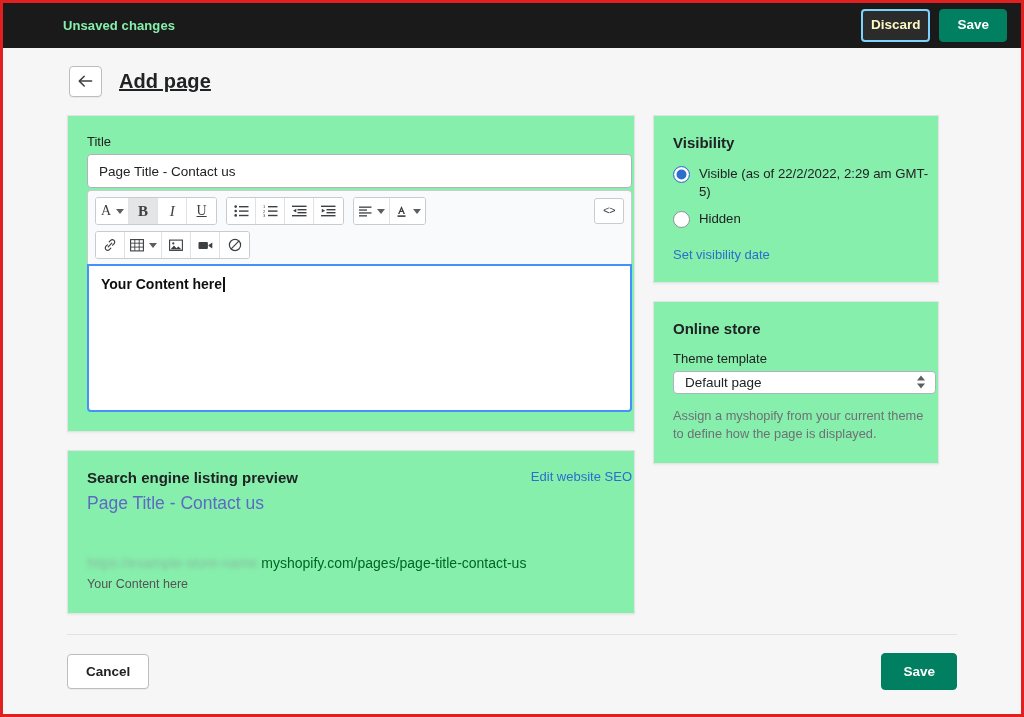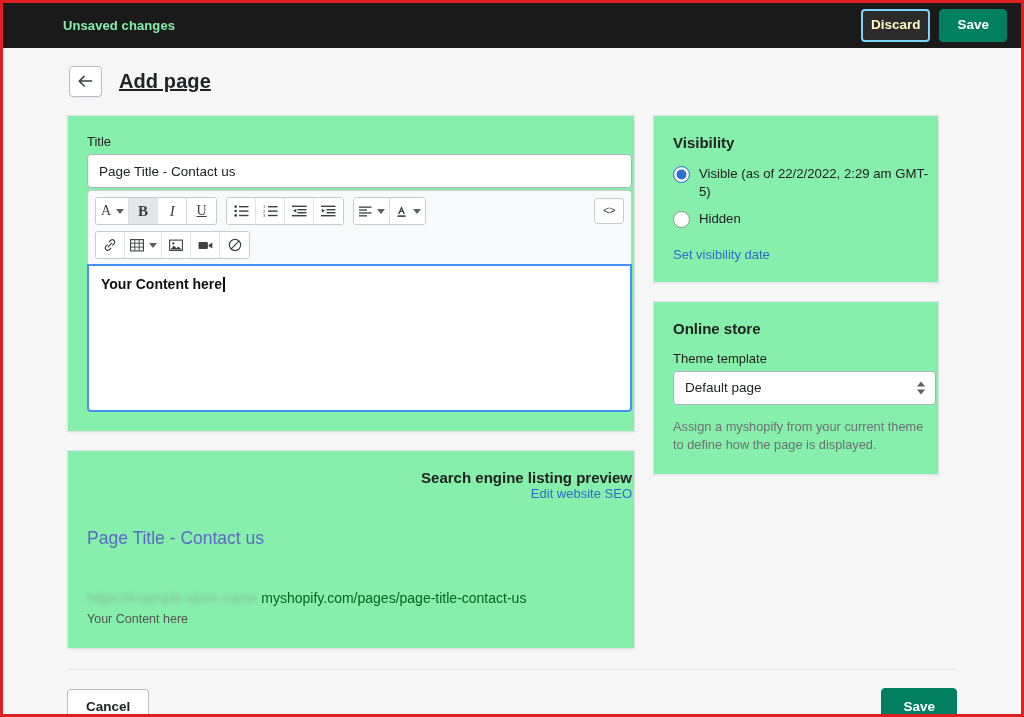--- a/index.html
+++ b/index.html
@@ -207,24 +207,23 @@
     width: 1.5px;
     height: 15px;
     background: #111111;
     vertical-align: -3px;
     margin-left: 1px;
   }
 
   
   .seo-head {
     display: flex;
-    align-items: flex-end;
+    align-items: flex-start;
     justify-content: space-between;
-    margin-bottom: 27px;
-    flex-direction: column;
+    margin-bottom: 7px;
   }
   .link {
     color: #2c6ecb;
     font-size: 13px;
     text-decoration: none;
     cursor: pointer;
   }
   .seo-title {
     color: #5c6ac4;
     font-size: 17.5px;
@@ -280,21 +279,21 @@
   .radio-label {
     font-size: 13.2px;
     color: #202223;
     line-height: 1.36;
   }
   .side-link { display: inline-block; margin-top: 10px; }
 
   .select-wrap { position: relative; }
   .select-box {
     width: 100%;
-    height: 34px;
+    height: 23px;
     border: 1px solid #aeb4b9;
     border-radius: 4px;
     background: #ffffff;
     display: flex;
     align-items: center;
     padding: 0 11px;
     font-size: 13.5px;
     color: #202223;
     cursor: pointer;
   }

